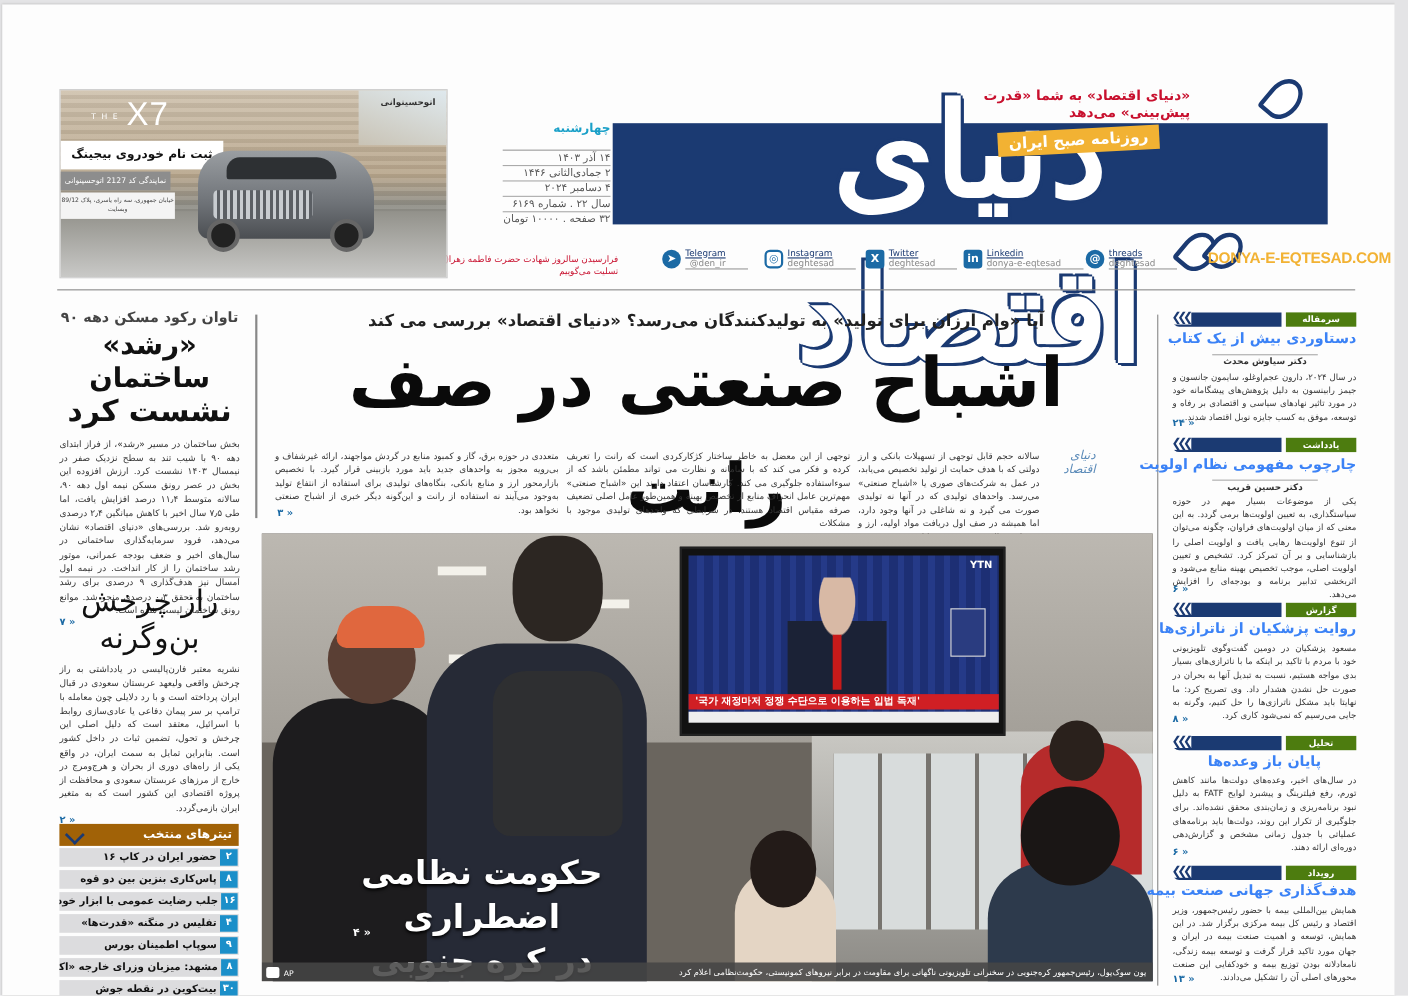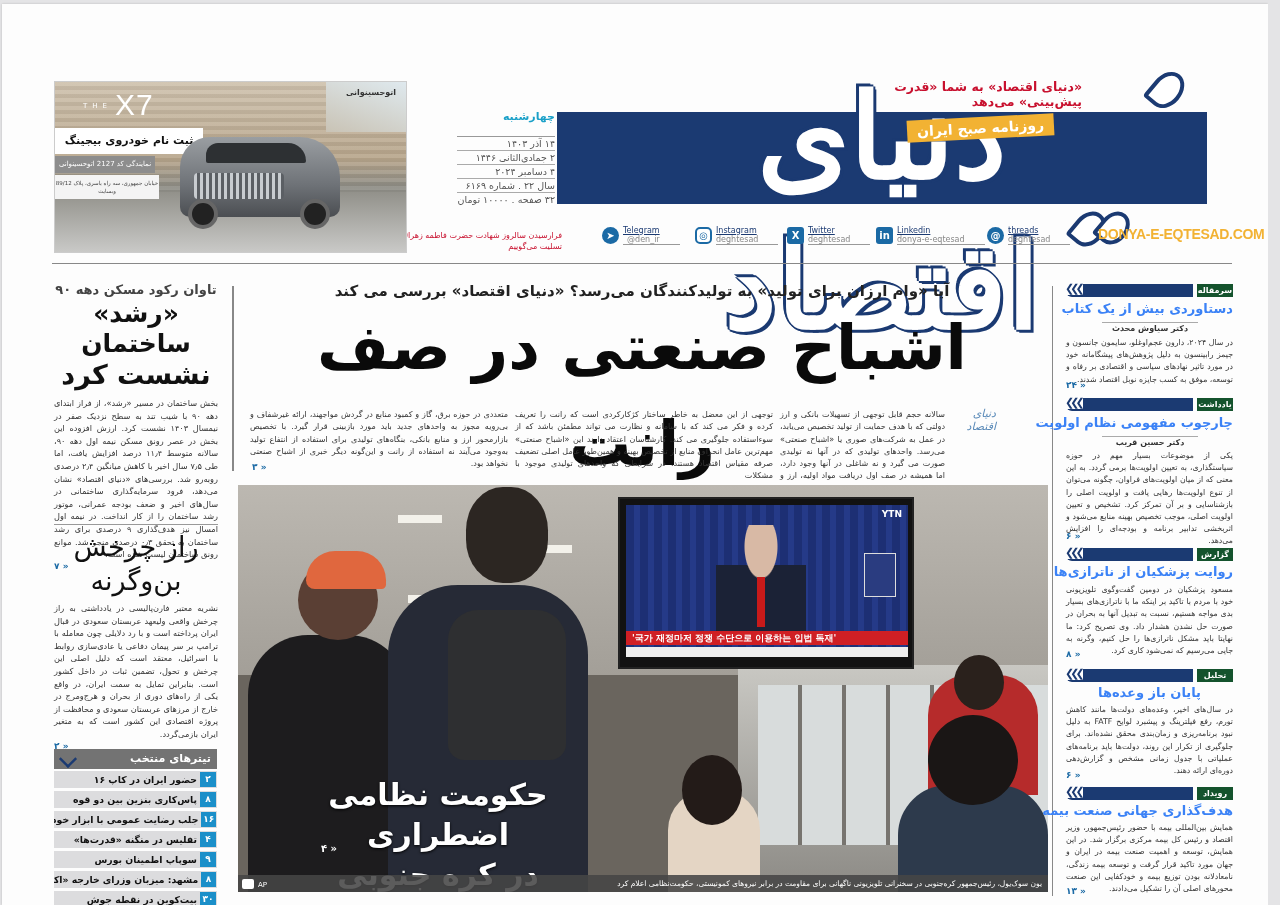--- a/index.html
+++ b/index.html
@@ -51,21 +51,21 @@
 
   .rule-h { position: absolute; height: 1px; background: #888; }
   .rule-v { position: absolute; width: 2px; background: #888; }
 
   
   .lc-kicker { font-size: 13px; color: #444; font-weight: bold; text-align: center; }
   .lc-title { font-weight: 900; color: #111; text-align: center; font-family: "DejaVu Sans", sans-serif; }
   .body-txt { font-size: 8.2px; line-height: 12.6px; color: #333; text-align: justify; direction: rtl; }
   .ref { color: #1b6aa5; font-weight: bold; font-size: 9px; direction: ltr; text-align: left; }
 
-  .picks-head { left: 52px; top: 745px; width: 163px; height: 20px; background: #737373; color: #fff; font-weight: bold; font-size: 11px; text-align: right; padding-right: 6px; line-height: 20px; }
+  .picks-head { left: 52px; top: 745px; width: 163px; height: 20px; background: #a16207; color: #fff; font-weight: bold; font-size: 11px; text-align: right; padding-right: 6px; line-height: 20px; }
   .picks-chev { position: absolute; left: 6px; top: 2px; width: 16px; height: 16px; border-right: 3px solid #1b3a72; border-bottom: 3px solid #1b3a72; transform: rotate(45deg) scale(0.8); background: transparent; }
   .pick { position: absolute; left: 52px; width: 163px; height: 17px; background: #dcdcde; display: flex; flex-direction: row-reverse; align-items: center; }
   .pick .num { width: 16px; height: 15px; background: #1b8fc9; color: #fff; font-size: 9px; line-height: 15px; text-align: center; font-weight: bold; margin-left: 3px; margin-right: 1px; }
   .pick .lbl { font-size: 9.3px; font-weight: bold; color: #111; direction: rtl; white-space: nowrap; overflow: hidden; }
 
   
   .sup-head { left: 240px; top: 278px; width: 800px; text-align: center; font-size: 15px; font-weight: bold; color: #222; direction: rtl; }
   .main-head { left: 240px; top: 296px; width: 800px; text-align: center; font-size: 62px; font-weight: 900; color: #0a0a0a; direction: rtl; letter-spacing: -2px; line-height: 96px; font-family: "DejaVu Sans", sans-serif; }
   .col { font-size: 8px; line-height: 12.3px; color: #333; direction: rtl; text-align: justify; }
   .mini-logo { left: 948px; top: 403px; width: 46px; height: 22px; color: #5a8ab8; font-family: "DejaVu Serif", serif; font-style: italic; font-size: 11px; }
@@ -99,21 +99,21 @@
   .photo .overlay-title { position:absolute; left:30px; top:290px; width:340px; color:#fff; font-size:30px; font-weight:bold; line-height:40px; text-align:center; direction: rtl; text-shadow: 0 1px 3px #000; }
   .photo .overlay-ref { position:absolute; left:83px; top:358px; color:#fff; font-size:10px; font-weight:bold; }
   .photo .caption { position:absolute; left:0; bottom:0; width:100%; height:17px; background: rgba(70,70,70,0.88); color:#fff; font-size:7.5px; line-height:17px; direction: rtl; padding-right: 6px; white-space: nowrap; overflow: hidden; }
   .photo .camera { position:absolute; left:4px; bottom:3px; width:12px; height:10px; background:#fff; border-radius:2px; }
   .photo .credit { position:absolute; left:20px; bottom:3px; color:#fff; font-size:7px; }
 
   
   .sec-bar { position: absolute; left: 1064px; width: 167px; height: 13px; display: flex; }
   .sec-bar .navy { flex: 1; background: #1b3a72; border-radius: 6px 0 0 6px; position: relative; }
   .sec-bar .navy::before { content: "\276E\276E\276E"; position:absolute; left:-1px; top:-2px; color:#1b3a72; font-size:11px; letter-spacing:-4px; background:#fdfdfd; padding-right:2px; }
-  .sec-bar .lbl { width: 36px; margin-left: 4px; background: #14532d; color: #fff; font-size: 8px; line-height: 13px; text-align: center; font-weight: bold; }
+  .sec-bar .lbl { width: 64px; margin-left: 4px; background: #4d7c0f; color: #fff; font-size: 8px; line-height: 13px; text-align: center; font-weight: bold; }
   .rc-title { position: absolute; left: 1064px; width: 167px; text-align: center; font-size: 13px; font-weight: 900; color: #3b82f6; direction: rtl; white-space: nowrap; }
   .rc-author { position: absolute; left: 1100px; width: 96px; text-align: center; font-size: 8px; color: #333; font-weight: bold; border-top: 1px solid #aaa; padding-top: 1px; direction: rtl; }
   .rc-body { position: absolute; left: 1064px; width: 167px; font-size: 7.8px; line-height: 12.2px; color: #333; direction: rtl; text-align: justify; }
   .rc-ref { position: absolute; left: 1064px; color: #1b6aa5; font-weight: bold; font-size: 9px; }
   .gutter { position:absolute; right:0; top:0; width:12px; height:905px; background:#e4e4e6; }
 </style>
 </head>
 <body>
 
 <div class="page">

